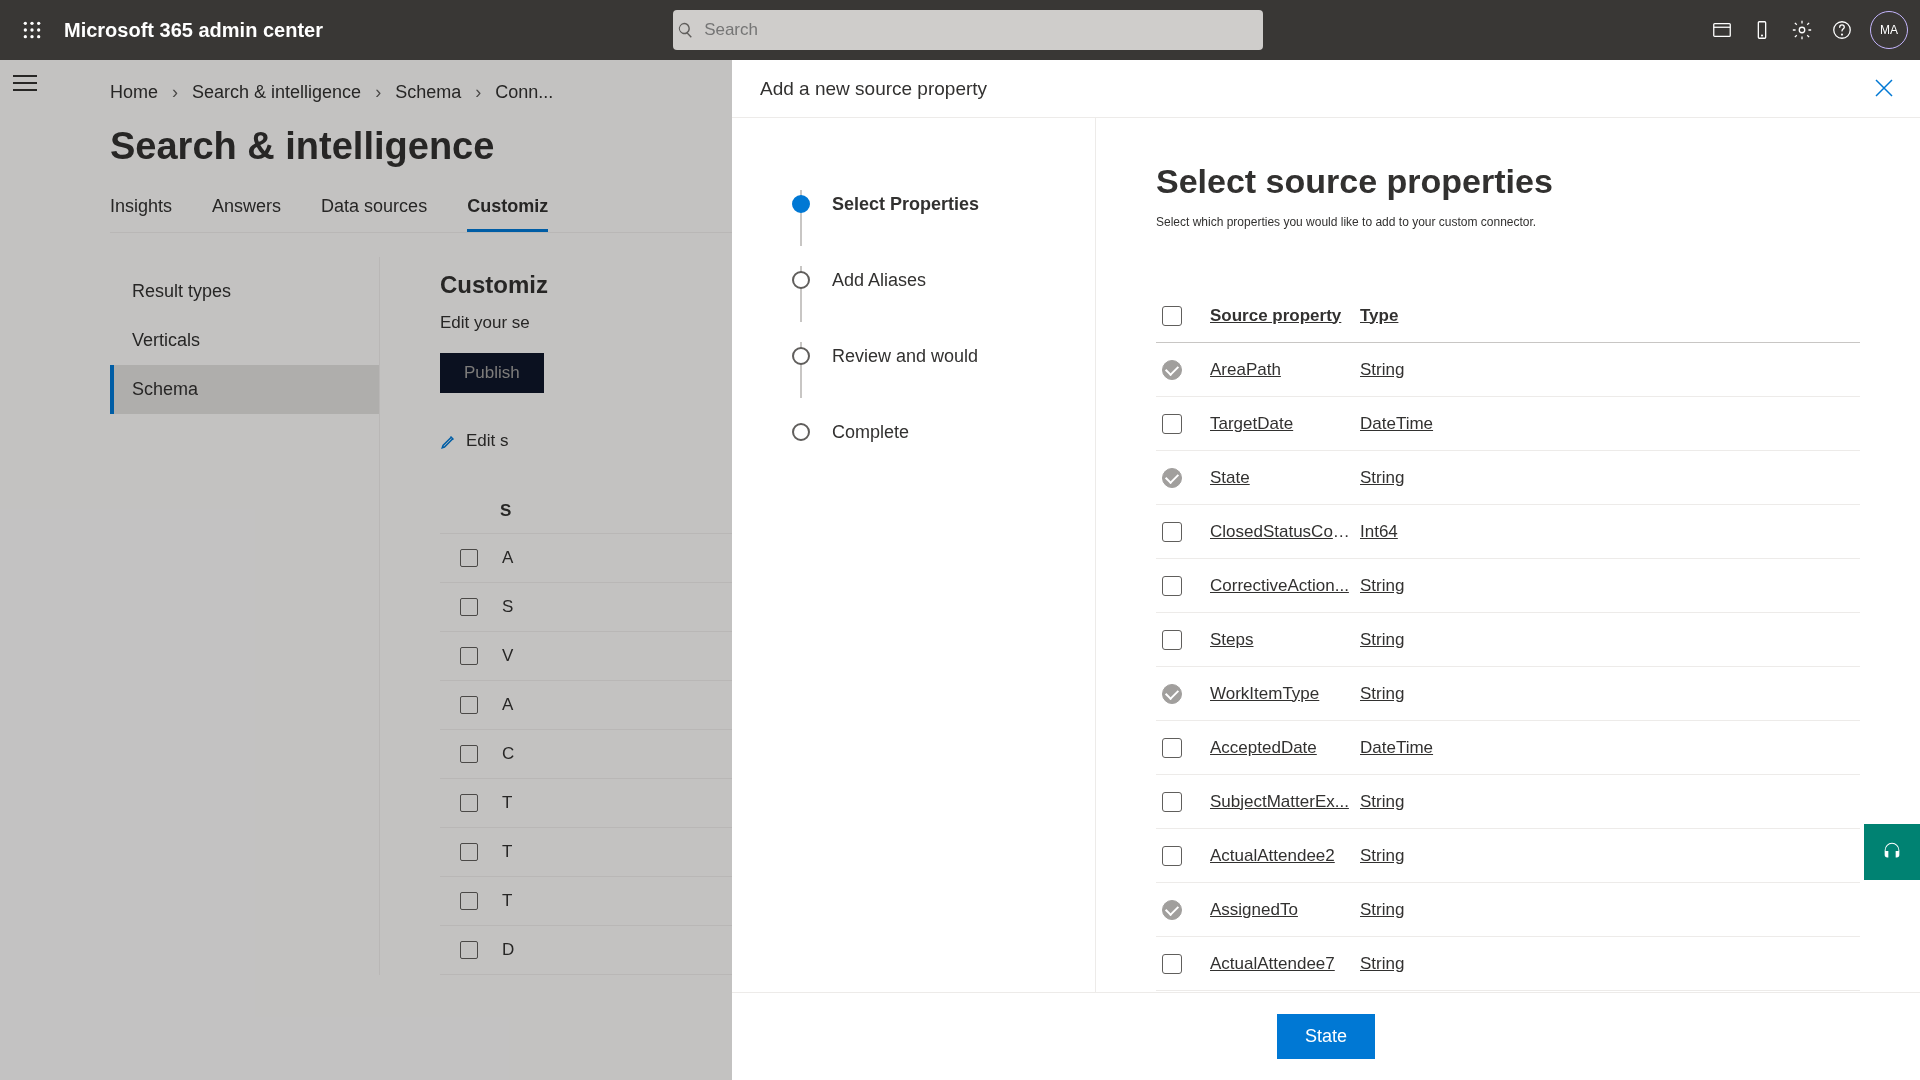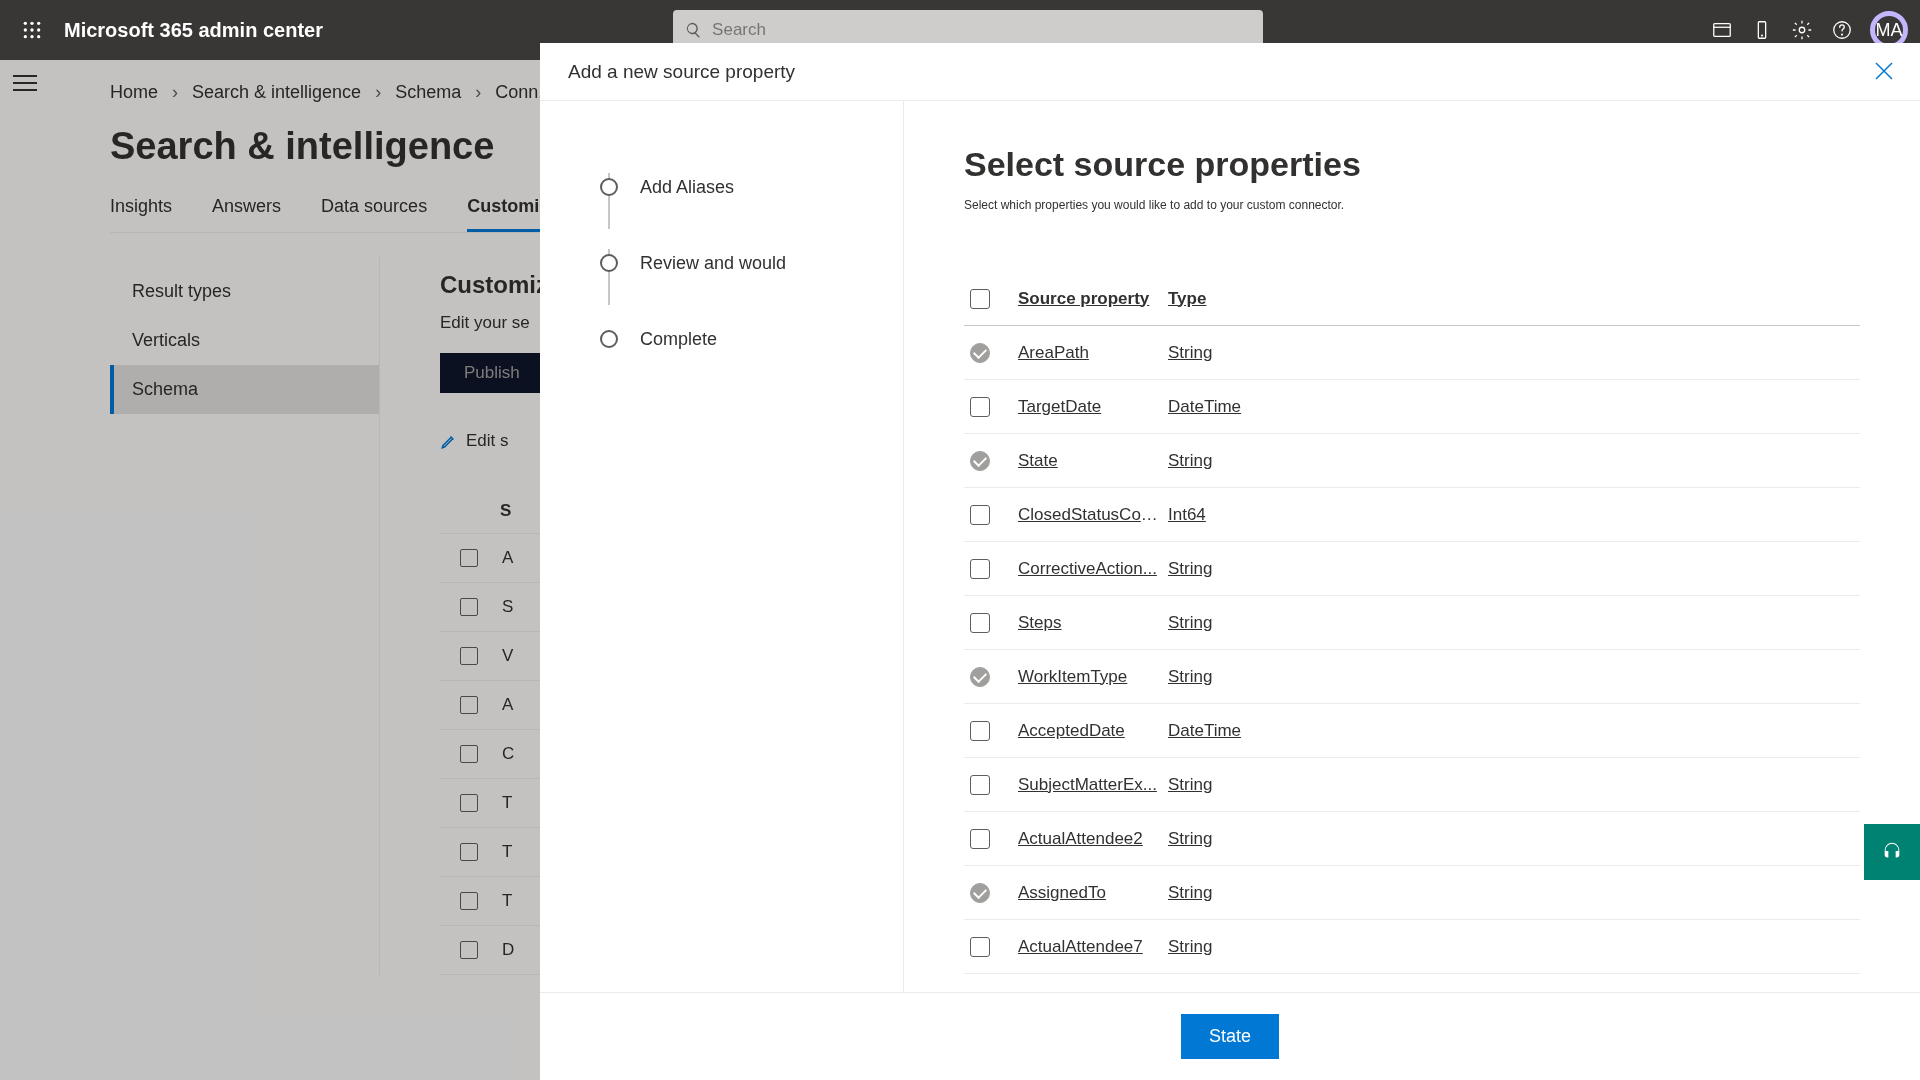--- a/index.html
+++ b/index.html
@@ -4,27 +4,27 @@
 <style>
   * { box-sizing: border-box; margin: 0; padding: 0; font-family: "Segoe UI", -apple-system, Helvetica, Arial, sans-serif; }
   html,body { width: 1920px; height: 1080px; overflow: hidden; background: #faf9f8; color: #323130; }
 
   
   .topbar { height: 60px; background: #393735; color: #fff; display: flex; align-items: center; padding: 0 12px; }
   .topbar .waffle { width: 40px; height: 40px; display:flex; align-items:center; justify-content:center; margin-right: 12px; cursor:pointer; }
   .topbar .waffle svg { fill:#fff; }
   .topbar .app-title { font-size: 20px; font-weight: 600; flex: 0 0 auto; }
   .topbar .spacer-left { flex: 1 1 auto; max-width: 350px; }
-  .topbar .searchbox { flex: 0 0 590px; height: 40px; background: #cfcdcb; border-radius: 4px; display:flex; align-items:center; padding: 0 12px; }
+  .topbar .searchbox { flex: 0 0 590px; height: 40px; background: #cfcdcb; border-radius: 4px; display:flex; align-items:center; padding: 0 4px; }
   .topbar .searchbox svg { fill:#605e5c; width:18px; height:18px; margin-right:10px;}
   .topbar .searchbox input { border:none; background:transparent; outline:none; font-size:17px; color:#605e5c; width:100%; }
   .topbar .spacer-right { flex: 1 1 auto; }
   .topbar .icon-btn { width:40px; height:40px; display:flex; align-items:center; justify-content:center; cursor:pointer; }
   .topbar .icon-btn svg { stroke:#fff; fill:none; stroke-width:1.4; width:22px; height:22px; }
-  .topbar .avatar { width:38px; height:38px; border-radius:50%; border:5px solid #c4b5fd; display:flex; align-items:center; justify-content:center; font-size:18px; margin-left:8px; cursor:pointer; }
+  .topbar .avatar { width:38px; height:38px; border-radius:50%; border:1px solid #c4b5fd; display:flex; align-items:center; justify-content:center; font-size:12px; margin-left:8px; cursor:pointer; }
 
   
   .main { position:absolute; top:60px; left:0; right:0; bottom:0; display:flex; }
   .hamburger-col { width:50px; padding-top:10px; display:flex; justify-content:center;}
   .hamburger-col .ham { width:24px; height:24px; cursor:pointer;}
   .hamburger-col .ham div { height:2px; background:#323130; margin:5px 0; }
 
   .page { flex:1; padding: 0 60px; position: relative;}
   .breadcrumb { display:flex; align-items:center; gap:14px; font-size:18px; color:#323130; padding-top:22px;}
   .breadcrumb .bc-item { cursor:pointer;}
@@ -46,21 +46,21 @@
   .rightpane .bg-table { margin-top:38px;}
   .bg-table .h { font-size:17px; font-weight:600; padding:12px 0 12px 60px; border-bottom:1px solid #edebe9;}
   .bg-table .r { display:flex; align-items:center; gap:24px; padding:14px 0; border-bottom:1px solid #edebe9;}
   .bg-table .r .cb { width:18px; height:18px; border:1px solid #605e5c; border-radius:2px; margin-left:20px;}
   .bg-table .r span { font-size:17px;}
 
   
   .scrim { position:absolute; top:60px; left:0; right:0; bottom:0; background:rgba(0,0,0,0.22); }
 
   
-  .panel { position:absolute; top:43px; right:0; bottom:0; width:1380px; background:#fff; display:flex; flex-direction:column; z-index:5;margin-left:39px;}
+  .panel { position:absolute; top:60px; right:0; bottom:0; width:1188px; background:#fff; display:flex; flex-direction:column; z-index:5;margin-left:39px;}
   .panel-header { height:58px; border-bottom:1px solid #edebe9; display:flex; align-items:center; padding:0 28px; position:relative;}
   .panel-header .t { font-size:19px; font-weight:400;}
   .panel-header .close { position:absolute; right:24px; top:16px; width:24px; height:24px; cursor:pointer; color:#0078d4;}
   .panel-body { flex:1; display:flex; overflow:hidden;}
   .steps-col { width:364px; border-right:1px solid #edebe9; padding:48px 0 0 60px;}
   .step { display:flex; align-items:center; gap:22px; position:relative; height:76px;}
   .step .dot { width:18px; height:18px; border-radius:50%; border:2px solid #605e5c; background:#fff; position:relative; z-index:1;}
   .step.active .dot { background:#0078d4; border-color:#0078d4;}
   .step .line { position:absolute; left:8px; top:24px; width:2px; height:56px; background:#c8c6c4;}
   .step:last-child .line { display:none;}
@@ -235,20 +235,25 @@
     <span class="t">Add a new source property</span>
     <div class="close">
       <svg viewBox="0 0 24 24" stroke="#0078d4" stroke-width="1.5" fill="none">
           <path d="M4 4l16 16M20 4L4 20"></path>
         </svg>
     </div>
   </div>
 
   <div class="panel-body">
     <div class="steps-col">
+      <div class="step active">
+          <div class="dot"></div>
+          <div class="line"></div>
+          <span class="lbl">Select Properties</span>
+        </div>
       <div class="step">
           <div class="dot"></div>
           <div class="line"></div>
           <span class="lbl">Add Aliases</span>
         </div>
       <div class="step">
           <div class="dot"></div>
           <div class="line"></div>
           <span class="lbl">Review and would</span>
         </div>

